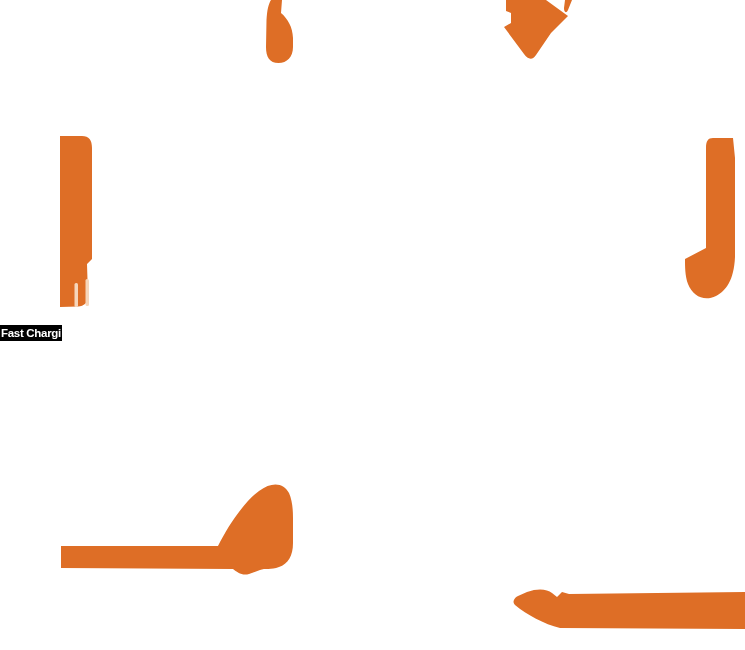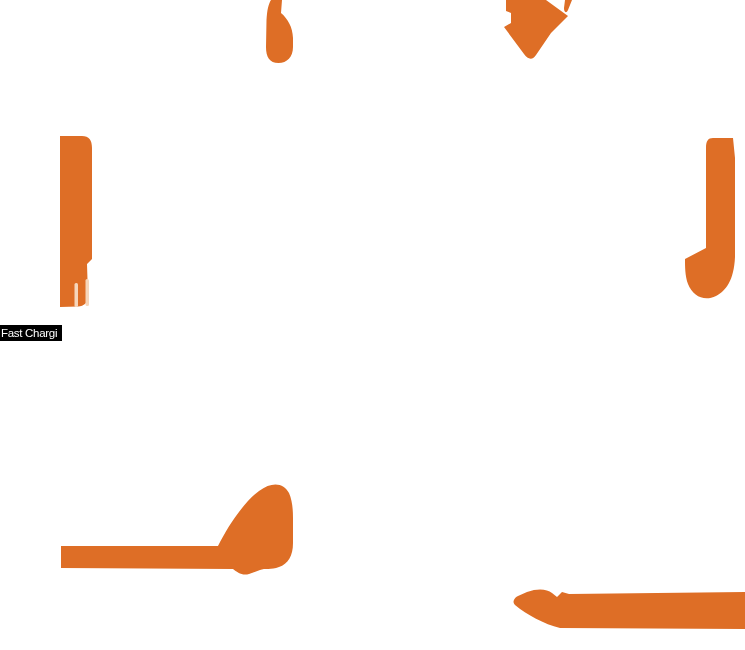--- a/index.html
+++ b/index.html
@@ -26,21 +26,21 @@
   .poi-label {
     position: absolute;
     left: 0;
     top: 325px;
     width: 62px;
     height: 16px;
     line-height: 16px;
     background: #000000;
     color: #ffffff;
     font-size: 11.5px;
-    font-weight: normal;
+    font-weight: bold;
     letter-spacing: -0.3px;
     padding-left: 1px;
     white-space: nowrap;
     overflow: hidden;
     box-sizing: border-box;
   }
 </style>
 </head>
 <body>
 

